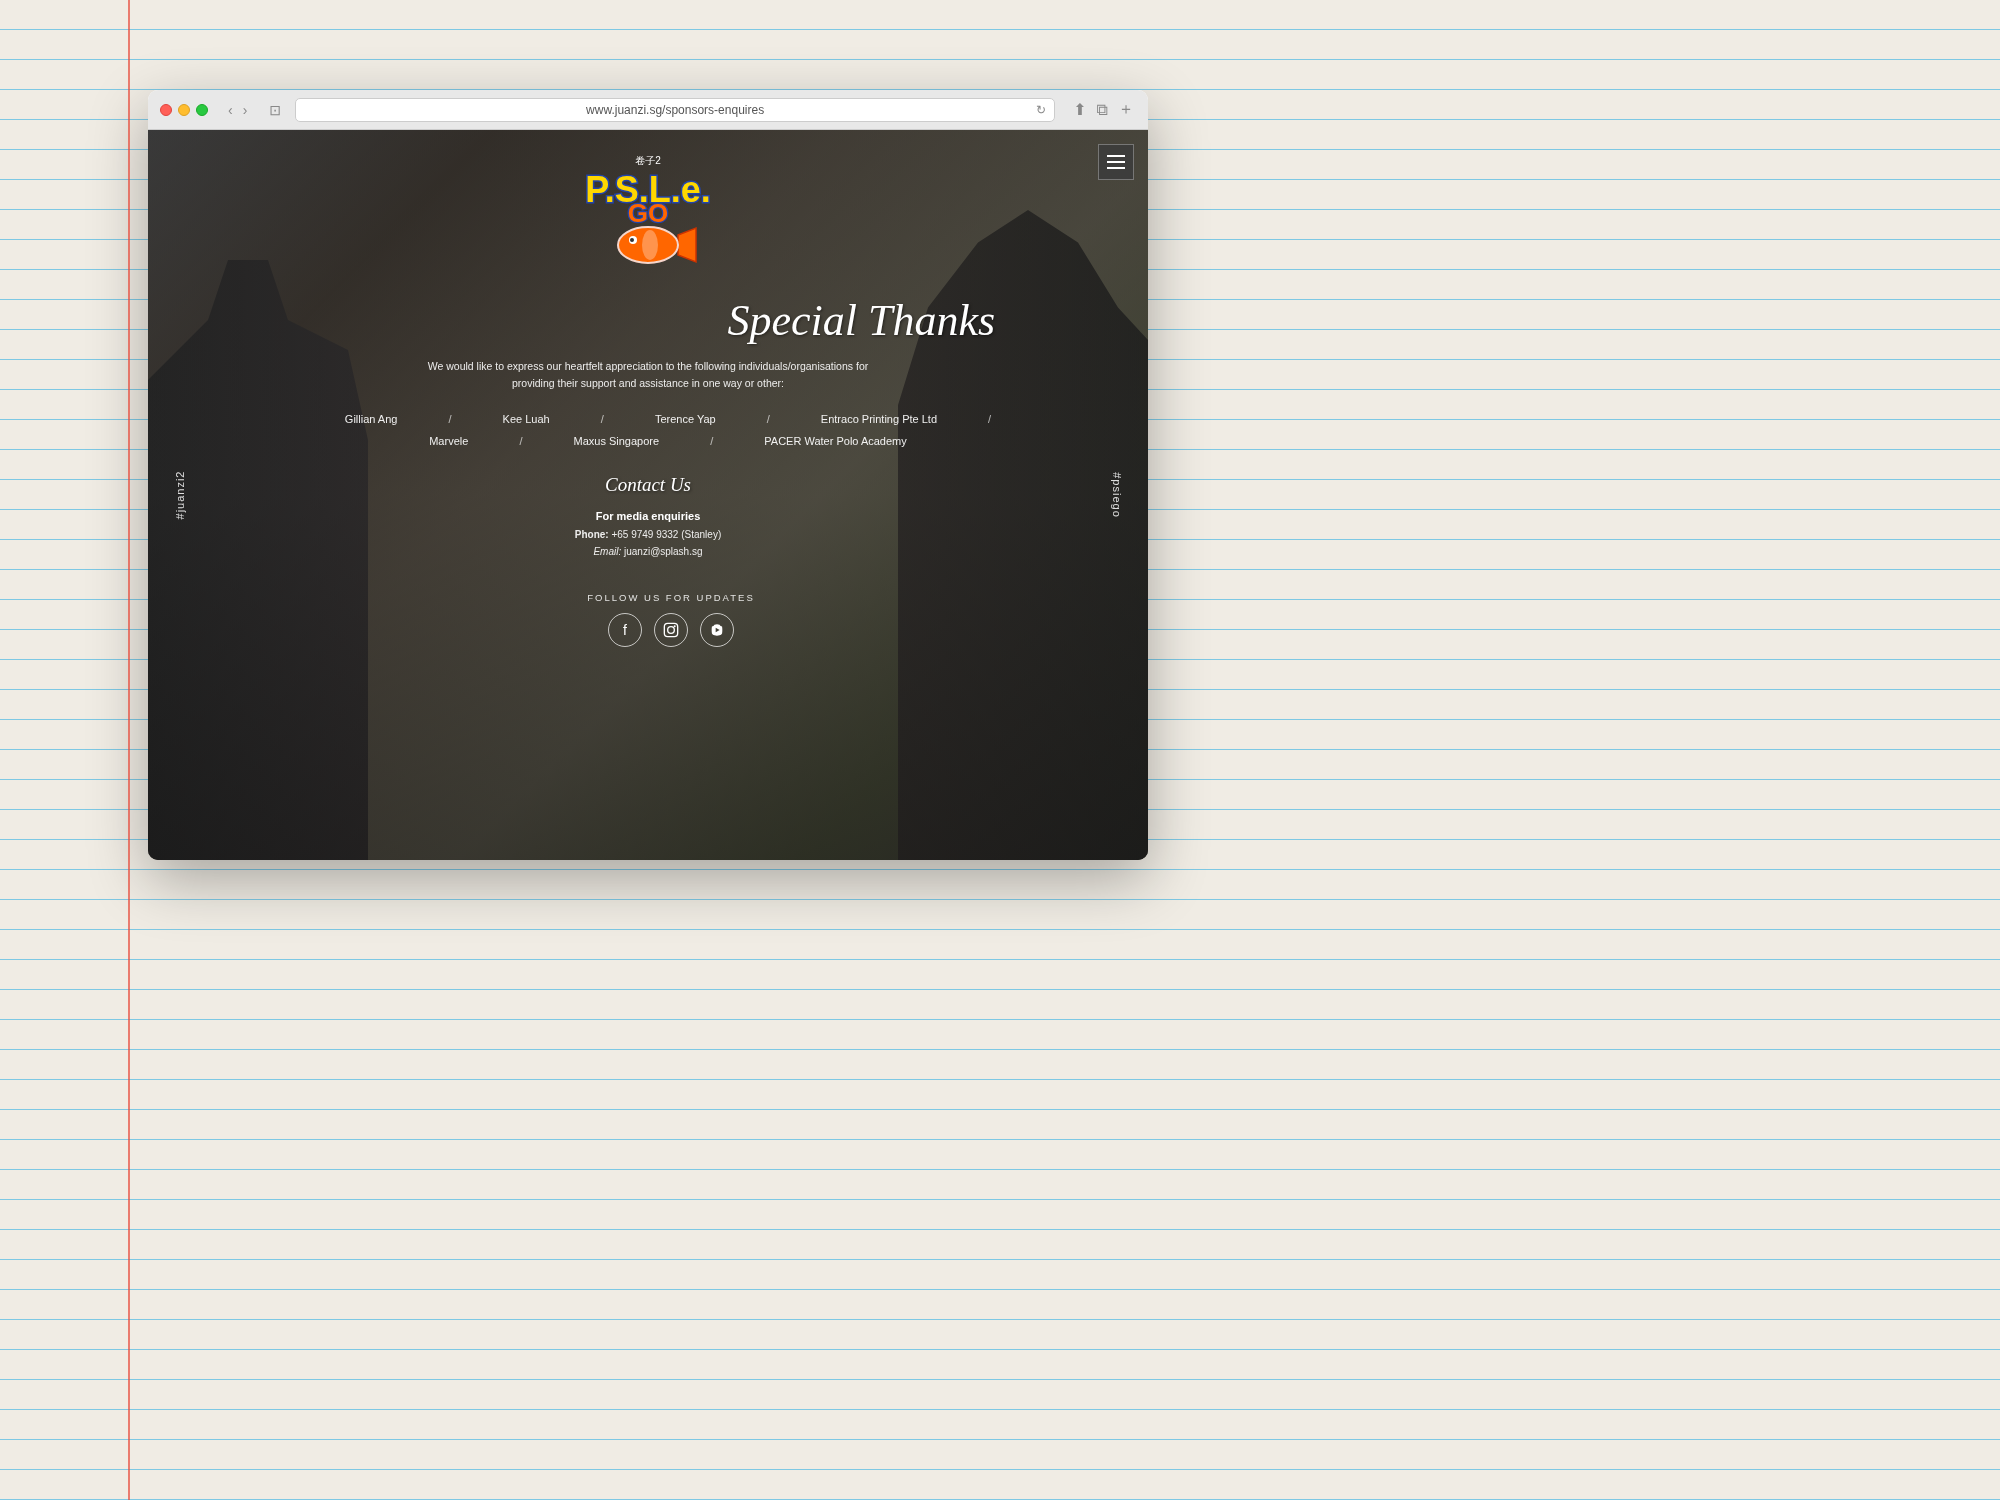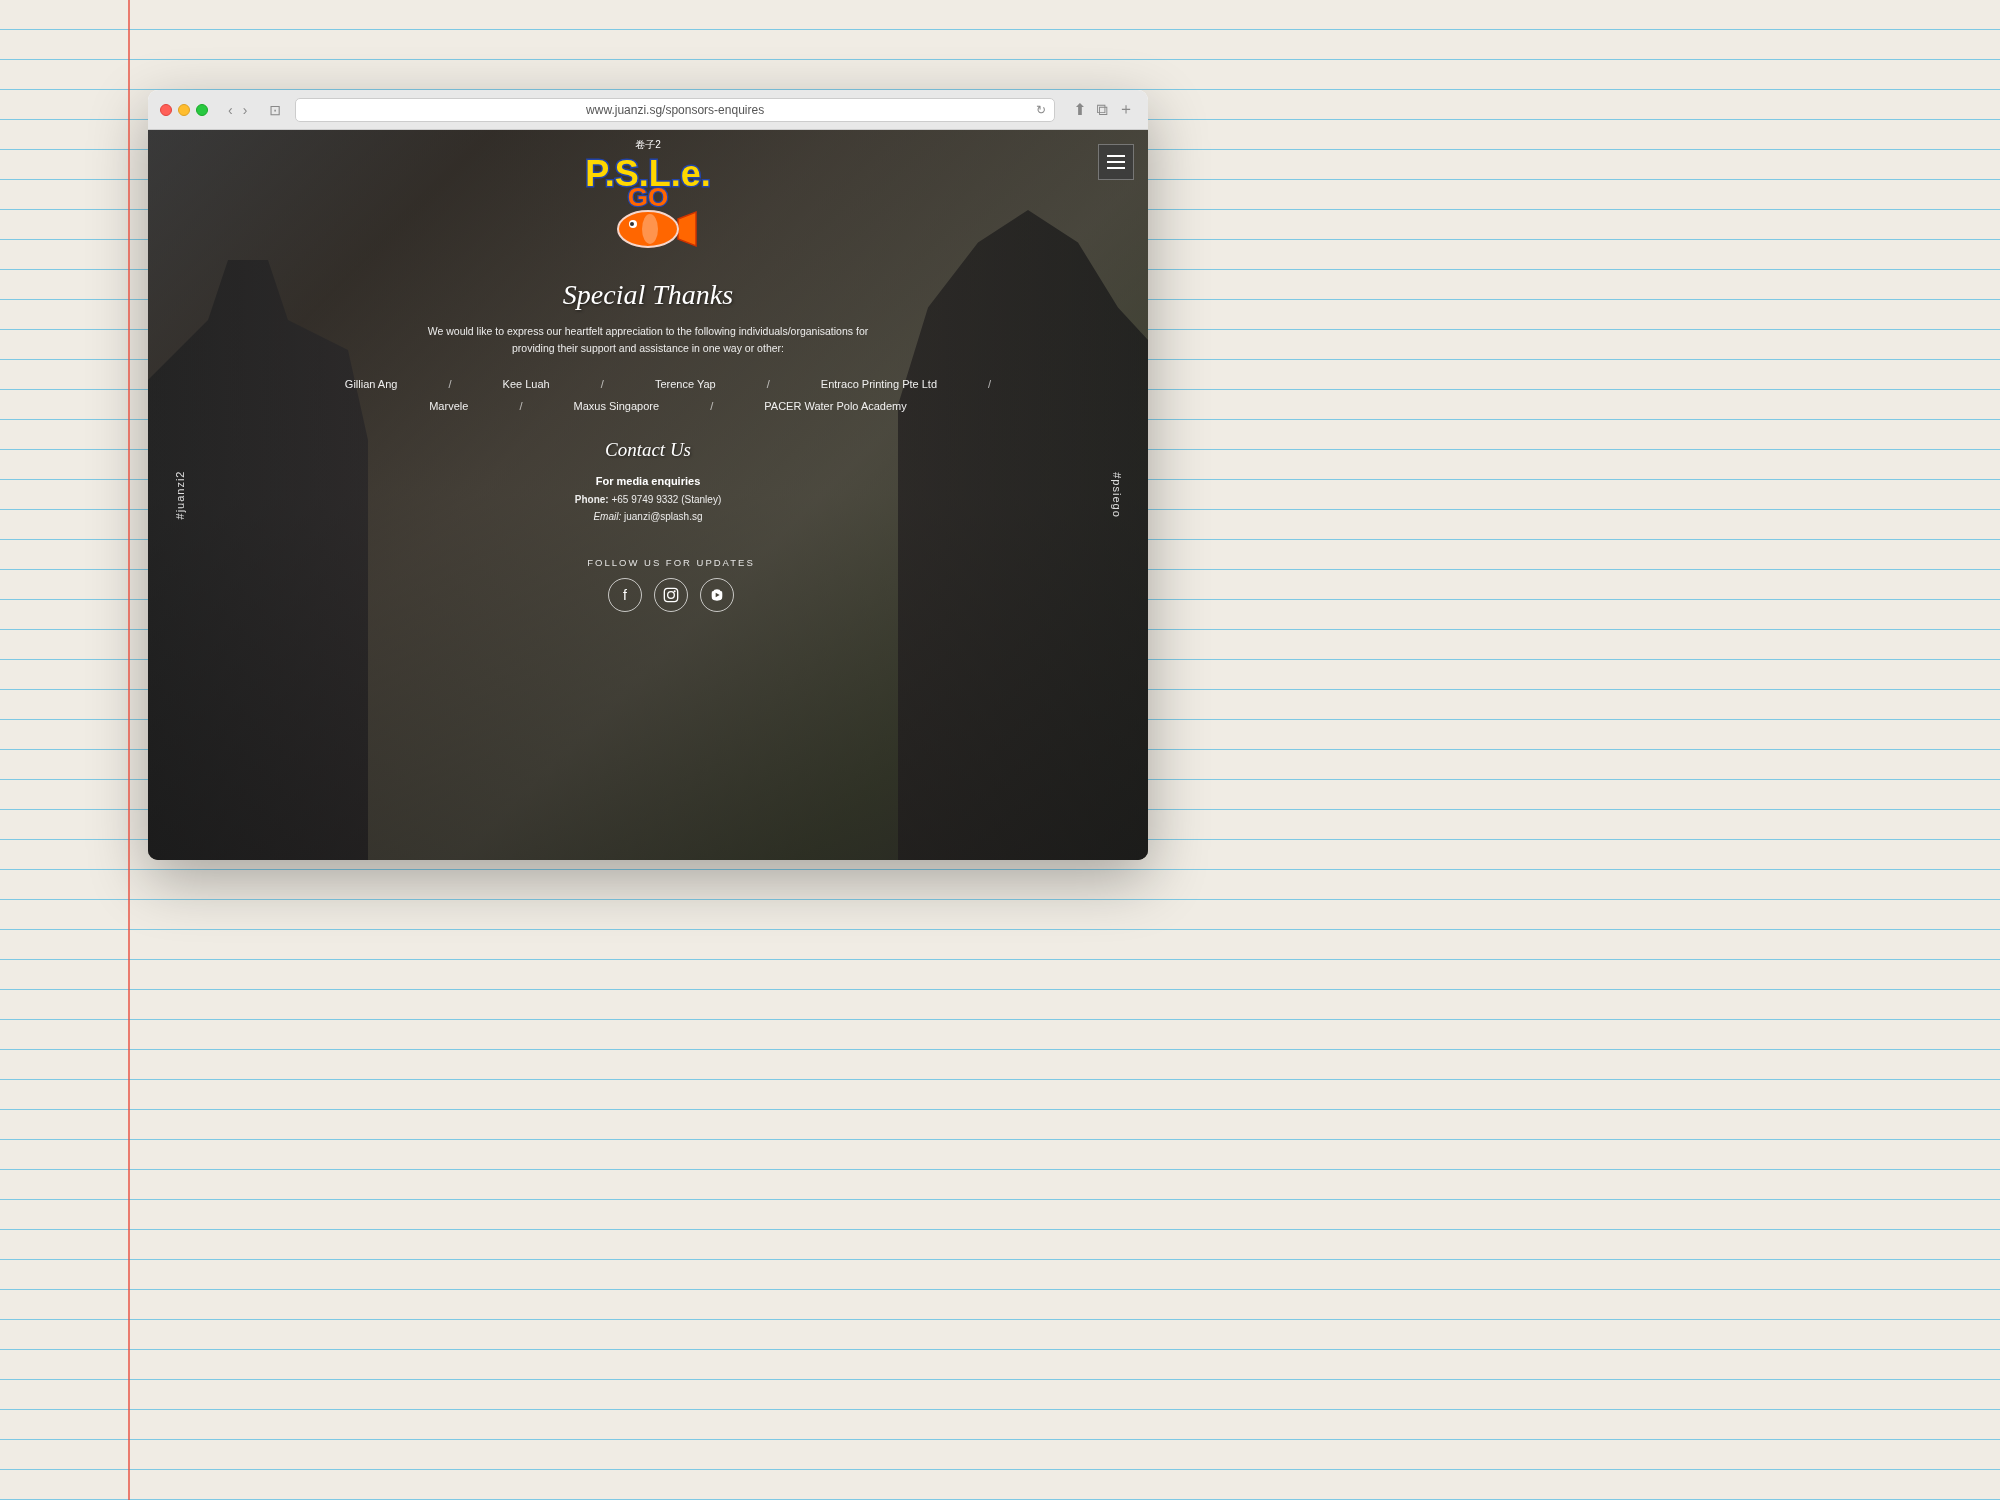--- a/index.html
+++ b/index.html
@@ -218,21 +218,21 @@
     }
 
     .hamburger-line {
       width: 18px;
       height: 2px;
       background: #fff;
     }
 
     
     .logo-container {
-      margin-top: 4px;
+      margin-top: 20px;
       display: flex;
       flex-direction: column;
     }
 
     
     .logo-svg {
       width: 140px;
       height: 130px;
     }
 
@@ -264,25 +264,26 @@
     
     .special-thanks {
       text-align: center;
       margin-top: 15px;
       padding: 0 80px;
     }
 
     .special-thanks h1 {
       font-family: Georgia, 'Times New Roman', serif;
       font-style: italic;
-      font-size: 28px;
+      font-size: 44px;
       color: #fff;
       font-weight: normal;
       text-shadow: 1px 1px 3px rgba(0,0,0,0.5);
       margin-bottom: 12px;
+      text-align: right;
     }
 
     .special-thanks p {
       font-size: 10.5px;
       color: rgba(255,255,255,0.9);
       line-height: 1.6;
       max-width: 480px;
       margin: 0 auto;
     }
 

